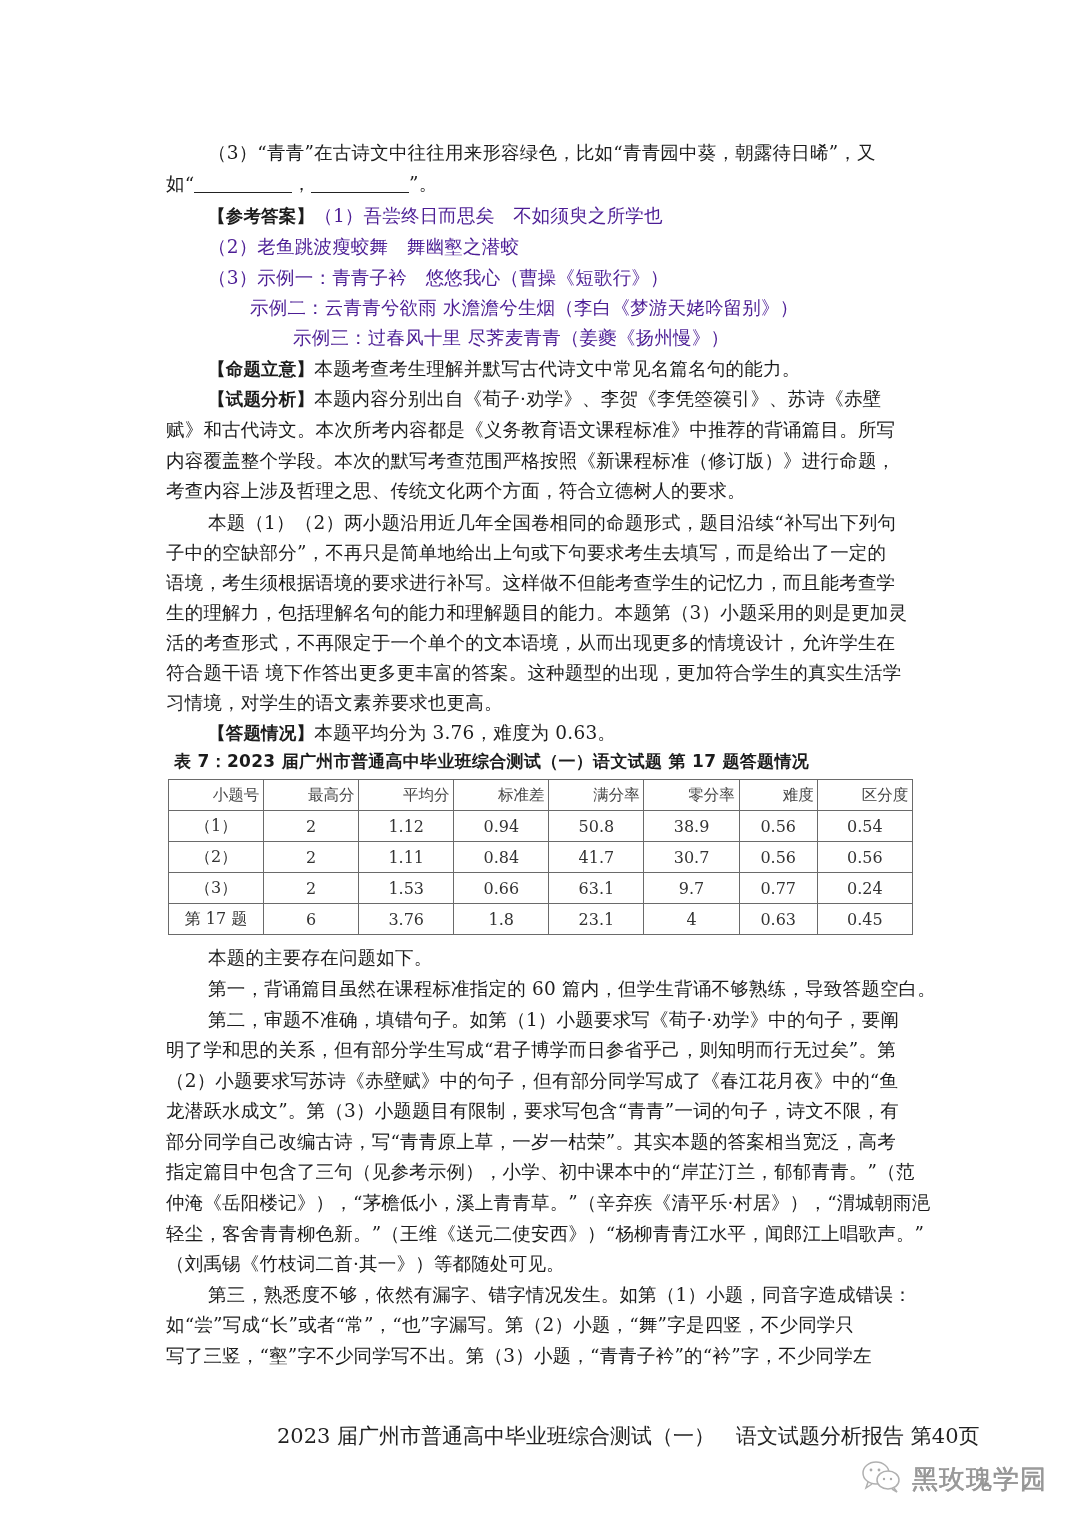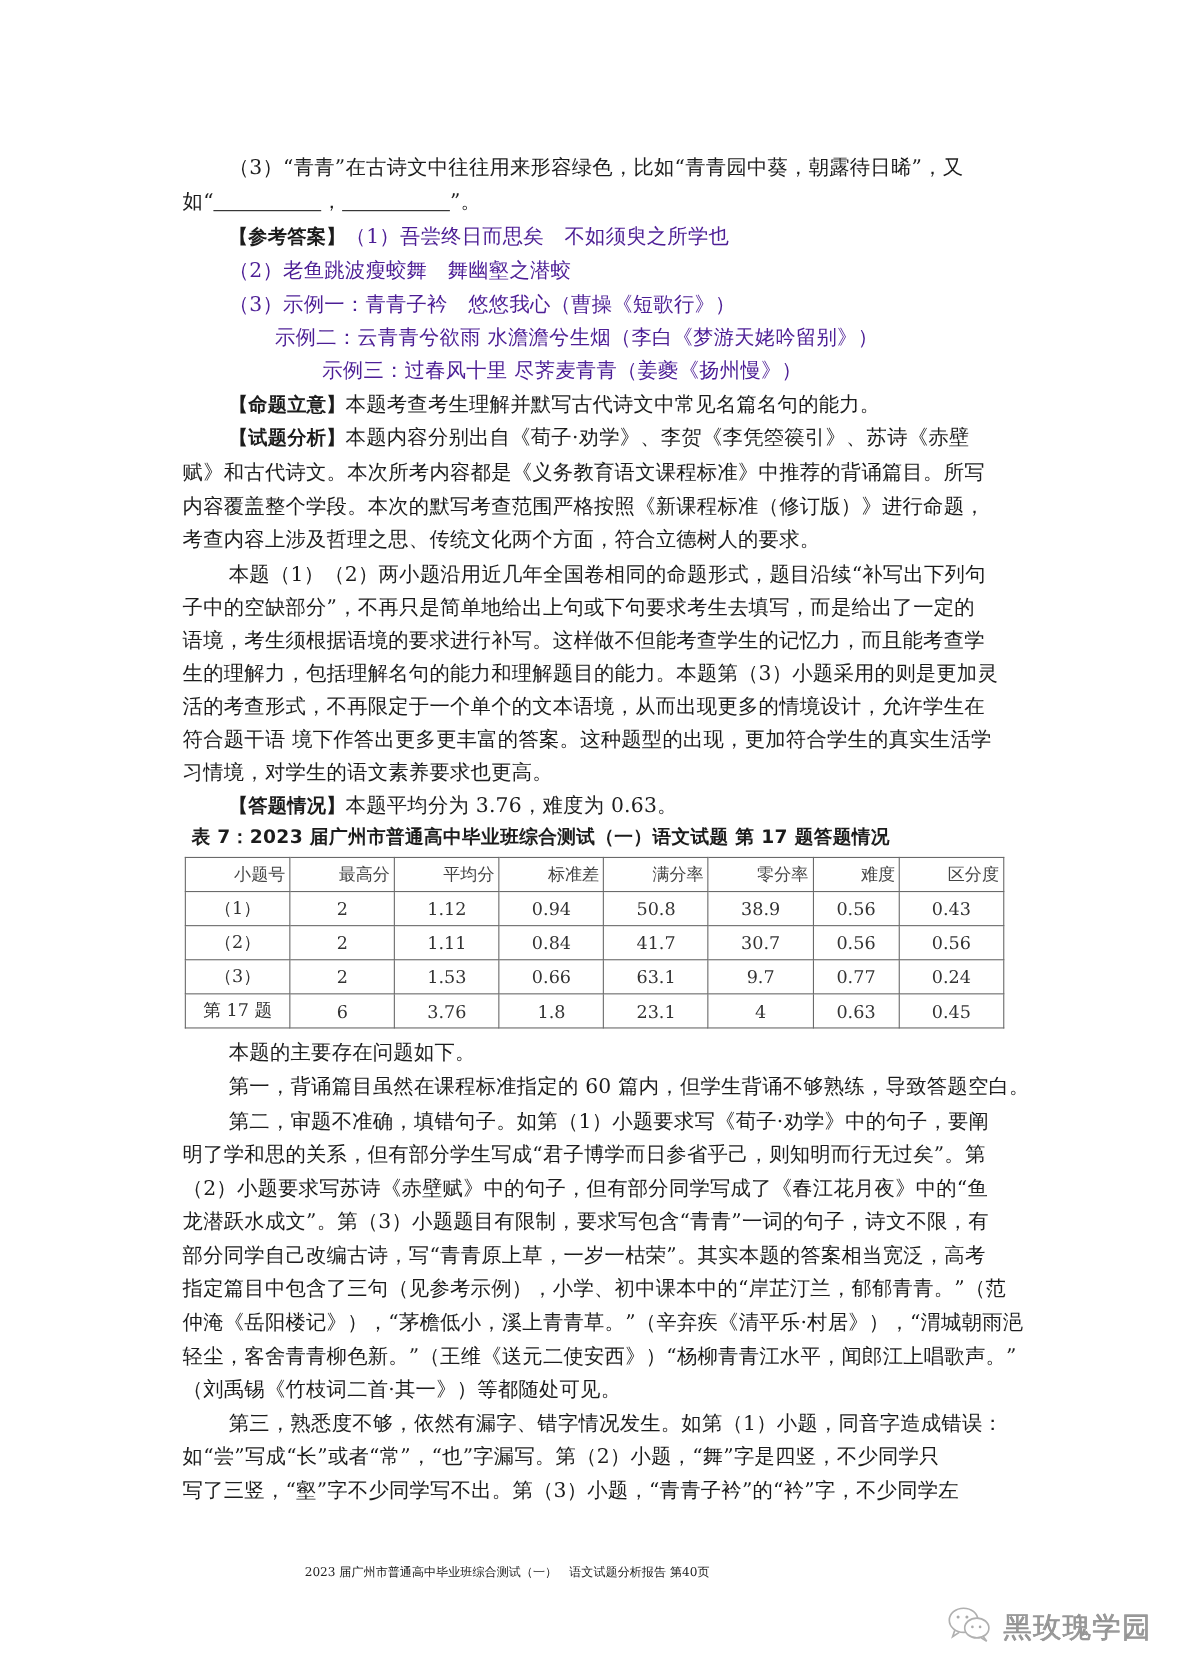--- a/index.html
+++ b/index.html
@@ -13,21 +13,21 @@
   .b { font-family: "DejaVu Sans", "Liberation Sans", sans-serif; font-weight: bold; font-size: 17.5px; }
   .kai { font-family: "DejaVu Serif", "Liberation Serif", serif; font-style: normal; color: #4c1d95; }
   .blank { display: inline-block; width: 98px; border-bottom: 1px solid #222; height: 18px; vertical-align: -3px; }
   .caption { position: absolute; left: 174px; top: 742px; font-family: "DejaVu Sans", "Liberation Sans", sans-serif;
              font-weight: bold; font-size: 17px; line-height: 30px; white-space: nowrap; letter-spacing: 0.3px; }
   table.score { position: absolute; left: 168px; top: 775px; width: 745px; border-collapse: collapse;
                 font-size: 16px; color: #333; }
   table.score td, table.score th { border: 1.5px solid #6a6a6a; height: 30px; padding: 0; text-align: center;
                 font-weight: normal; }
   table.score th { font-size: 15.5px; color: #444; padding-left: 40px; }
-  .footer { position: absolute; left: 277px; top: 1418px; font-size: 11px; white-space: nowrap; color: #222; }
+  .footer { position: absolute; left: 277px; top: 1418px; font-size: 21px; white-space: nowrap; color: #222; }
   .wm { position: absolute; left: 860px; top: 1455px; display: flex; align-items: center; gap: 8px; }
   .wm-text { font-family: "DejaVu Sans", "Liberation Sans", sans-serif; font-size: 26px; color: #9a9a9a;
              -webkit-text-stroke: 0.5px #888; letter-spacing: 1px; }
 </style>
 </head>
 <body>
 
 <div class="page">
 
   <div class="line indent" style="top:133px;">（3）“青青”在古诗文中往往用来形容绿色，比如“青青园中葵，朝露待日晞”，又</div>
@@ -80,21 +80,21 @@
       <th>区分度</th>
     </tr>
     <tr>
       <td>（1）</td>
       <td>2</td>
       <td>1.12</td>
       <td>0.94</td>
       <td>50.8</td>
       <td>38.9</td>
       <td>0.56</td>
-      <td>0.43</td>
+      <td>0.54</td>
     </tr>
     <tr>
       <td>（2）</td>
       <td>2</td>
       <td>1.11</td>
       <td>0.84</td>
       <td>41.7</td>
       <td>30.7</td>
       <td>0.56</td>
       <td>0.56</td>

